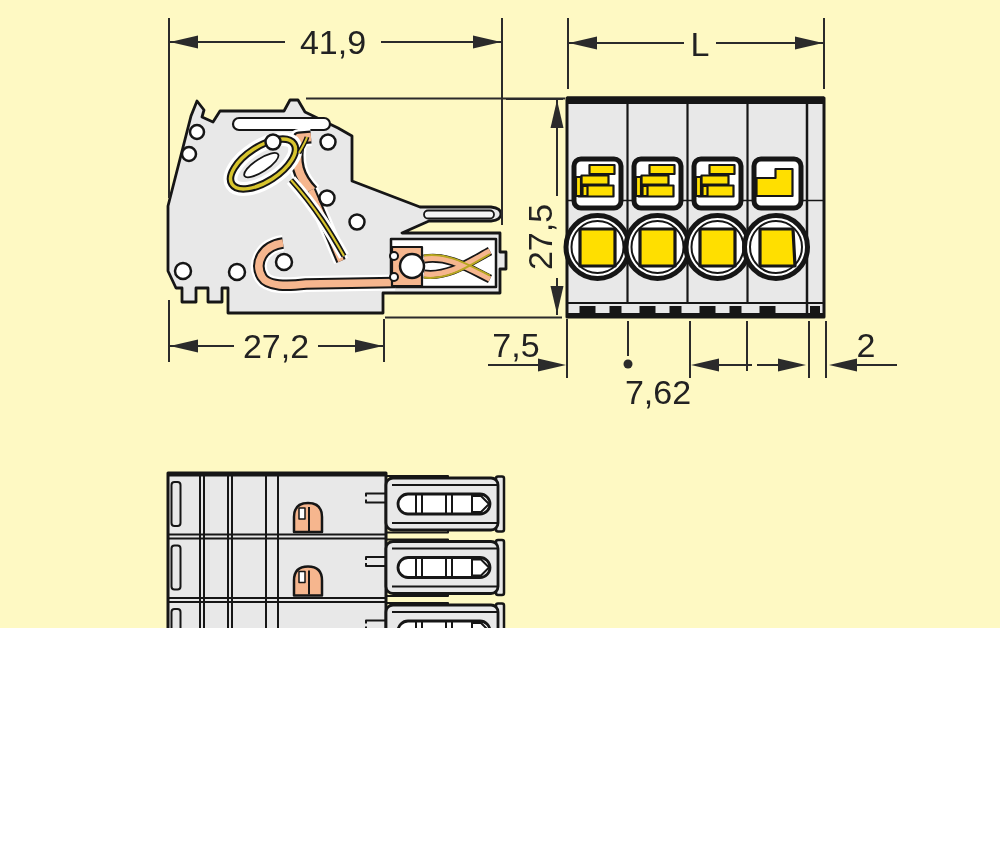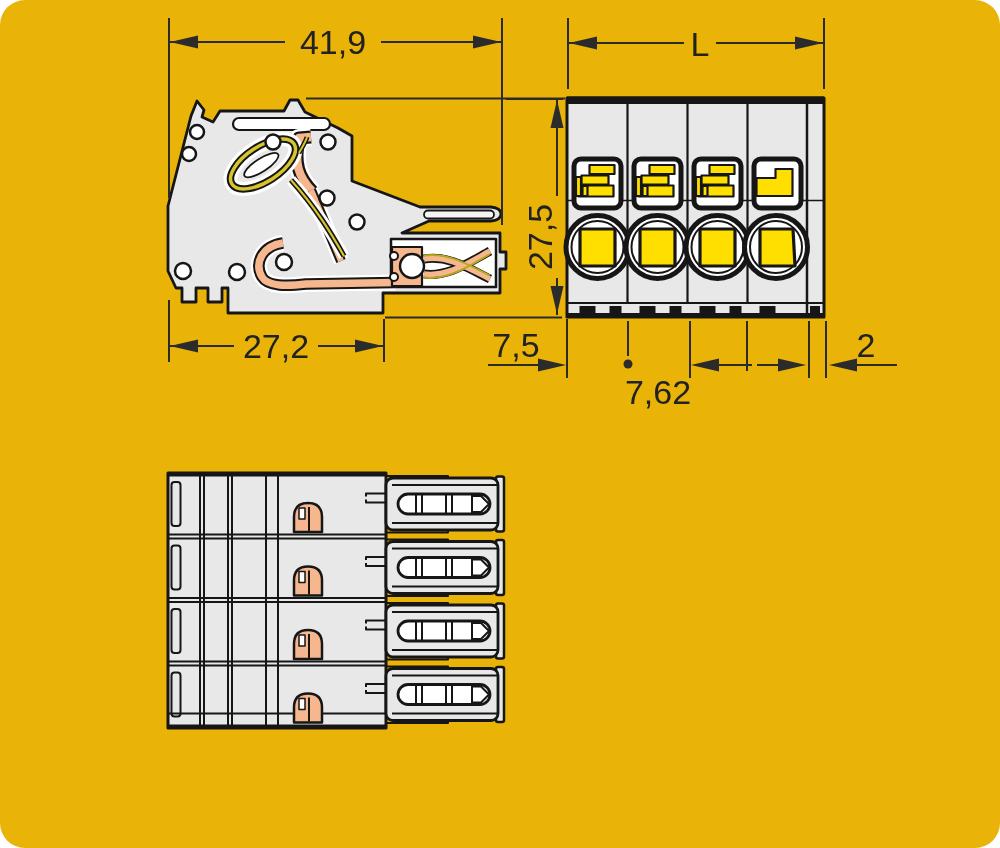--- a/index.html
+++ b/index.html
@@ -1,16 +1,16 @@
 <!DOCTYPE html>
 <html><head>
 <meta charset="utf-8">
 <style>
   html,body{margin:0;padding:0;background:#ffffff;}
-  .page{width:1000px;height:848px;background:#eab308;position:relative;overflow:hidden;border-radius:25px;}
+  .page{width:1000px;height:628px;background:#fef9c3;position:relative;overflow:hidden;}
   svg{display:block;}
   .dim-line{stroke:#2b2b2b;stroke-width:2;fill:none;}
   .dim-arrow{fill:#2b2b2b;stroke:none;}
   .dim-text{font-family:"Liberation Sans","DejaVu Sans",sans-serif;font-size:34px;fill:#222222;}
   .oln{stroke:#161616;stroke-linejoin:round;}
 </style>
 </head>
 <body>
 
 <div class="page">

